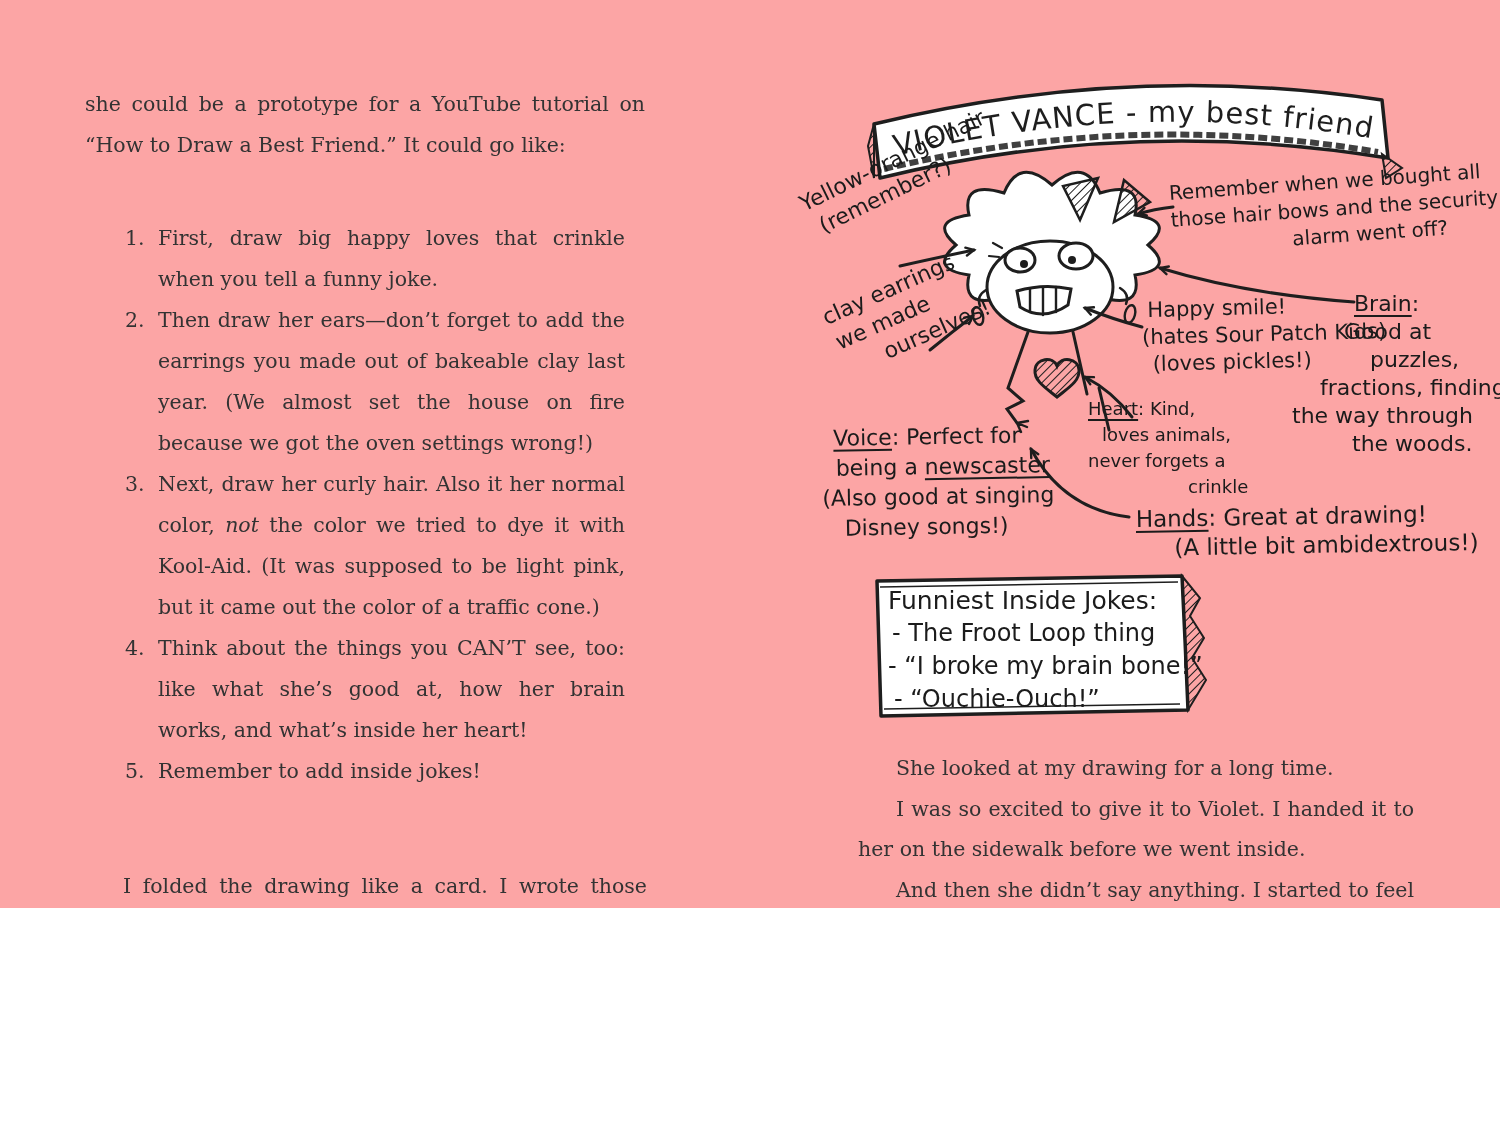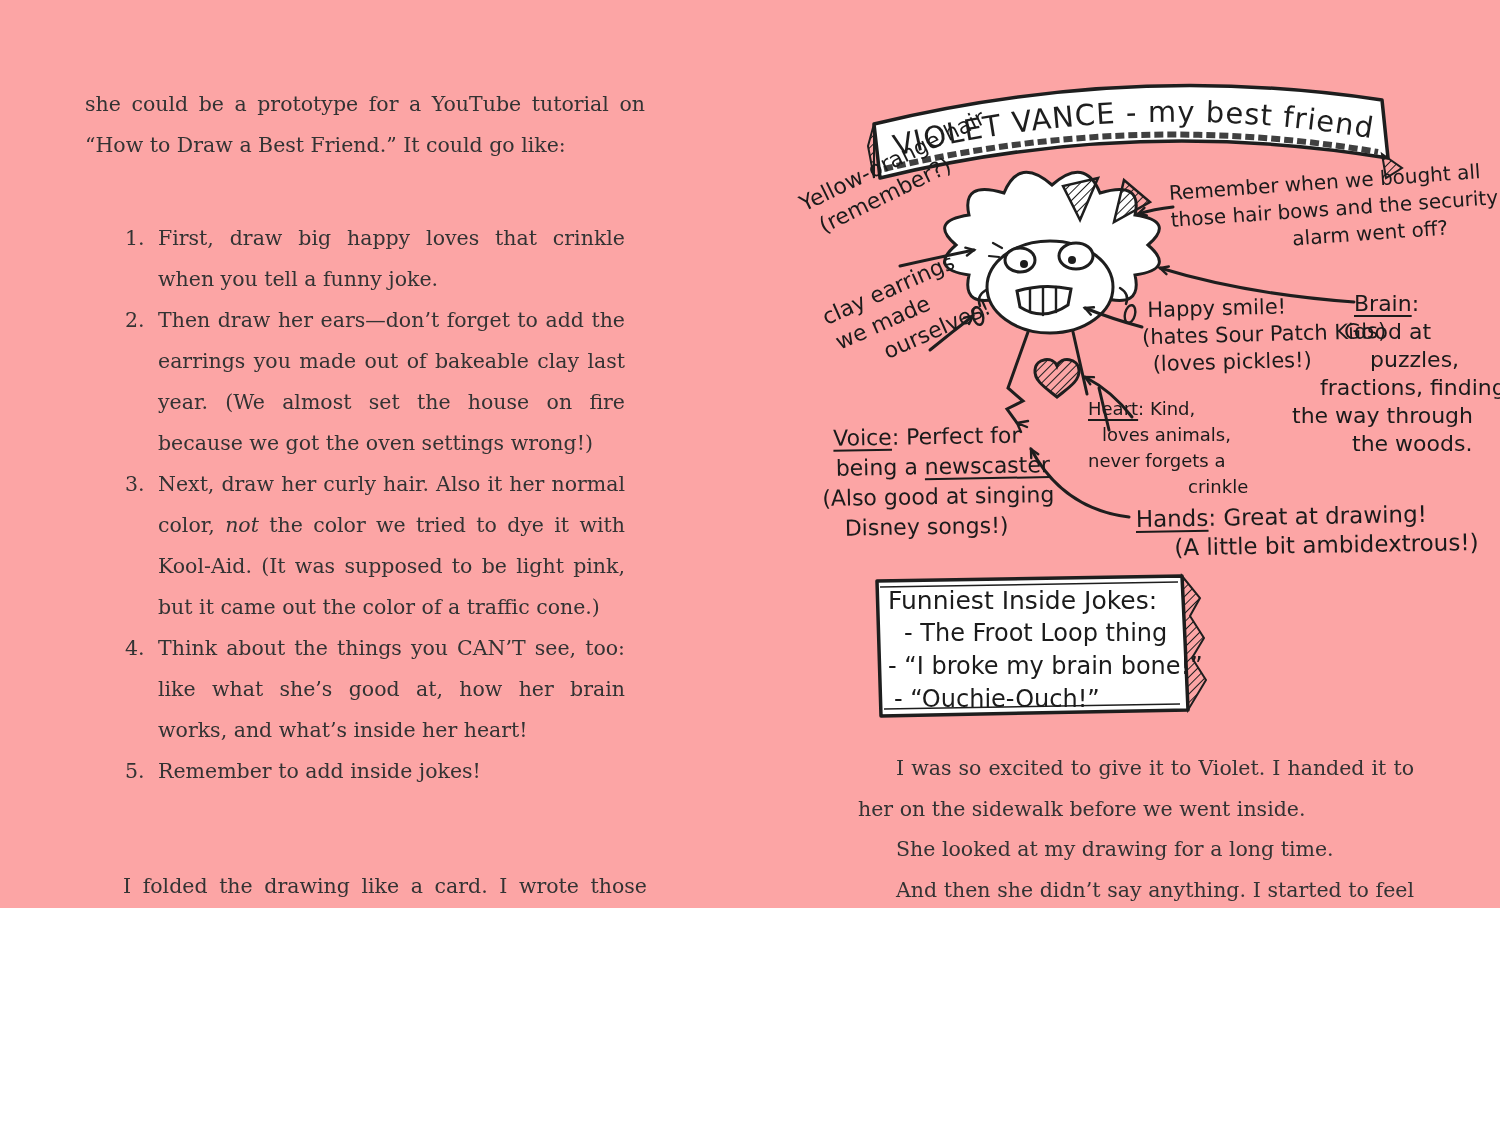--- a/index.html
+++ b/index.html
@@ -186,26 +186,26 @@
     <div class="ln" style="margin-left:22px">Disney songs!)</div>
   </div>
 
   <div id="note-hands" class="hand">
     <div class="ln"><span class="u">Hands</span><span>: Great at drawing!</span></div>
     <div class="ln" style="margin-left:38px">(A little bit ambidextrous!)</div>
   </div>
 
   <div id="jokes-text" class="hand">
     <div class="ln title">Funniest Inside Jokes:</div>
-    <div class="ln" style="margin-left:16px">- The Froot Loop thing</div>
+    <div class="ln" style="margin-left:4px">- The Froot Loop thing</div>
     <div class="ln">- “I broke my brain bone!”</div>
     <div class="ln" style="margin-left:6px">- “Ouchie-Ouch!”</div>
   </div>
 
   <div class="right-paras body-text">
+    <p>She looked at my drawing for a long time.</p>
     <p>I was so excited to give it to Violet. I handed it to her on the sidewalk before we went inside.</p>
-    <p>She looked at my drawing for a long time.</p>
     <p>And then she didn’t say anything. I started to feel a little weird. Had I done something wrong? Had she forgotten about our tradition? But finally:</p>
   </div>
 
   <div id="pn-right" class="page-num">18</div>
 
 </div>
 
 </body></html>

